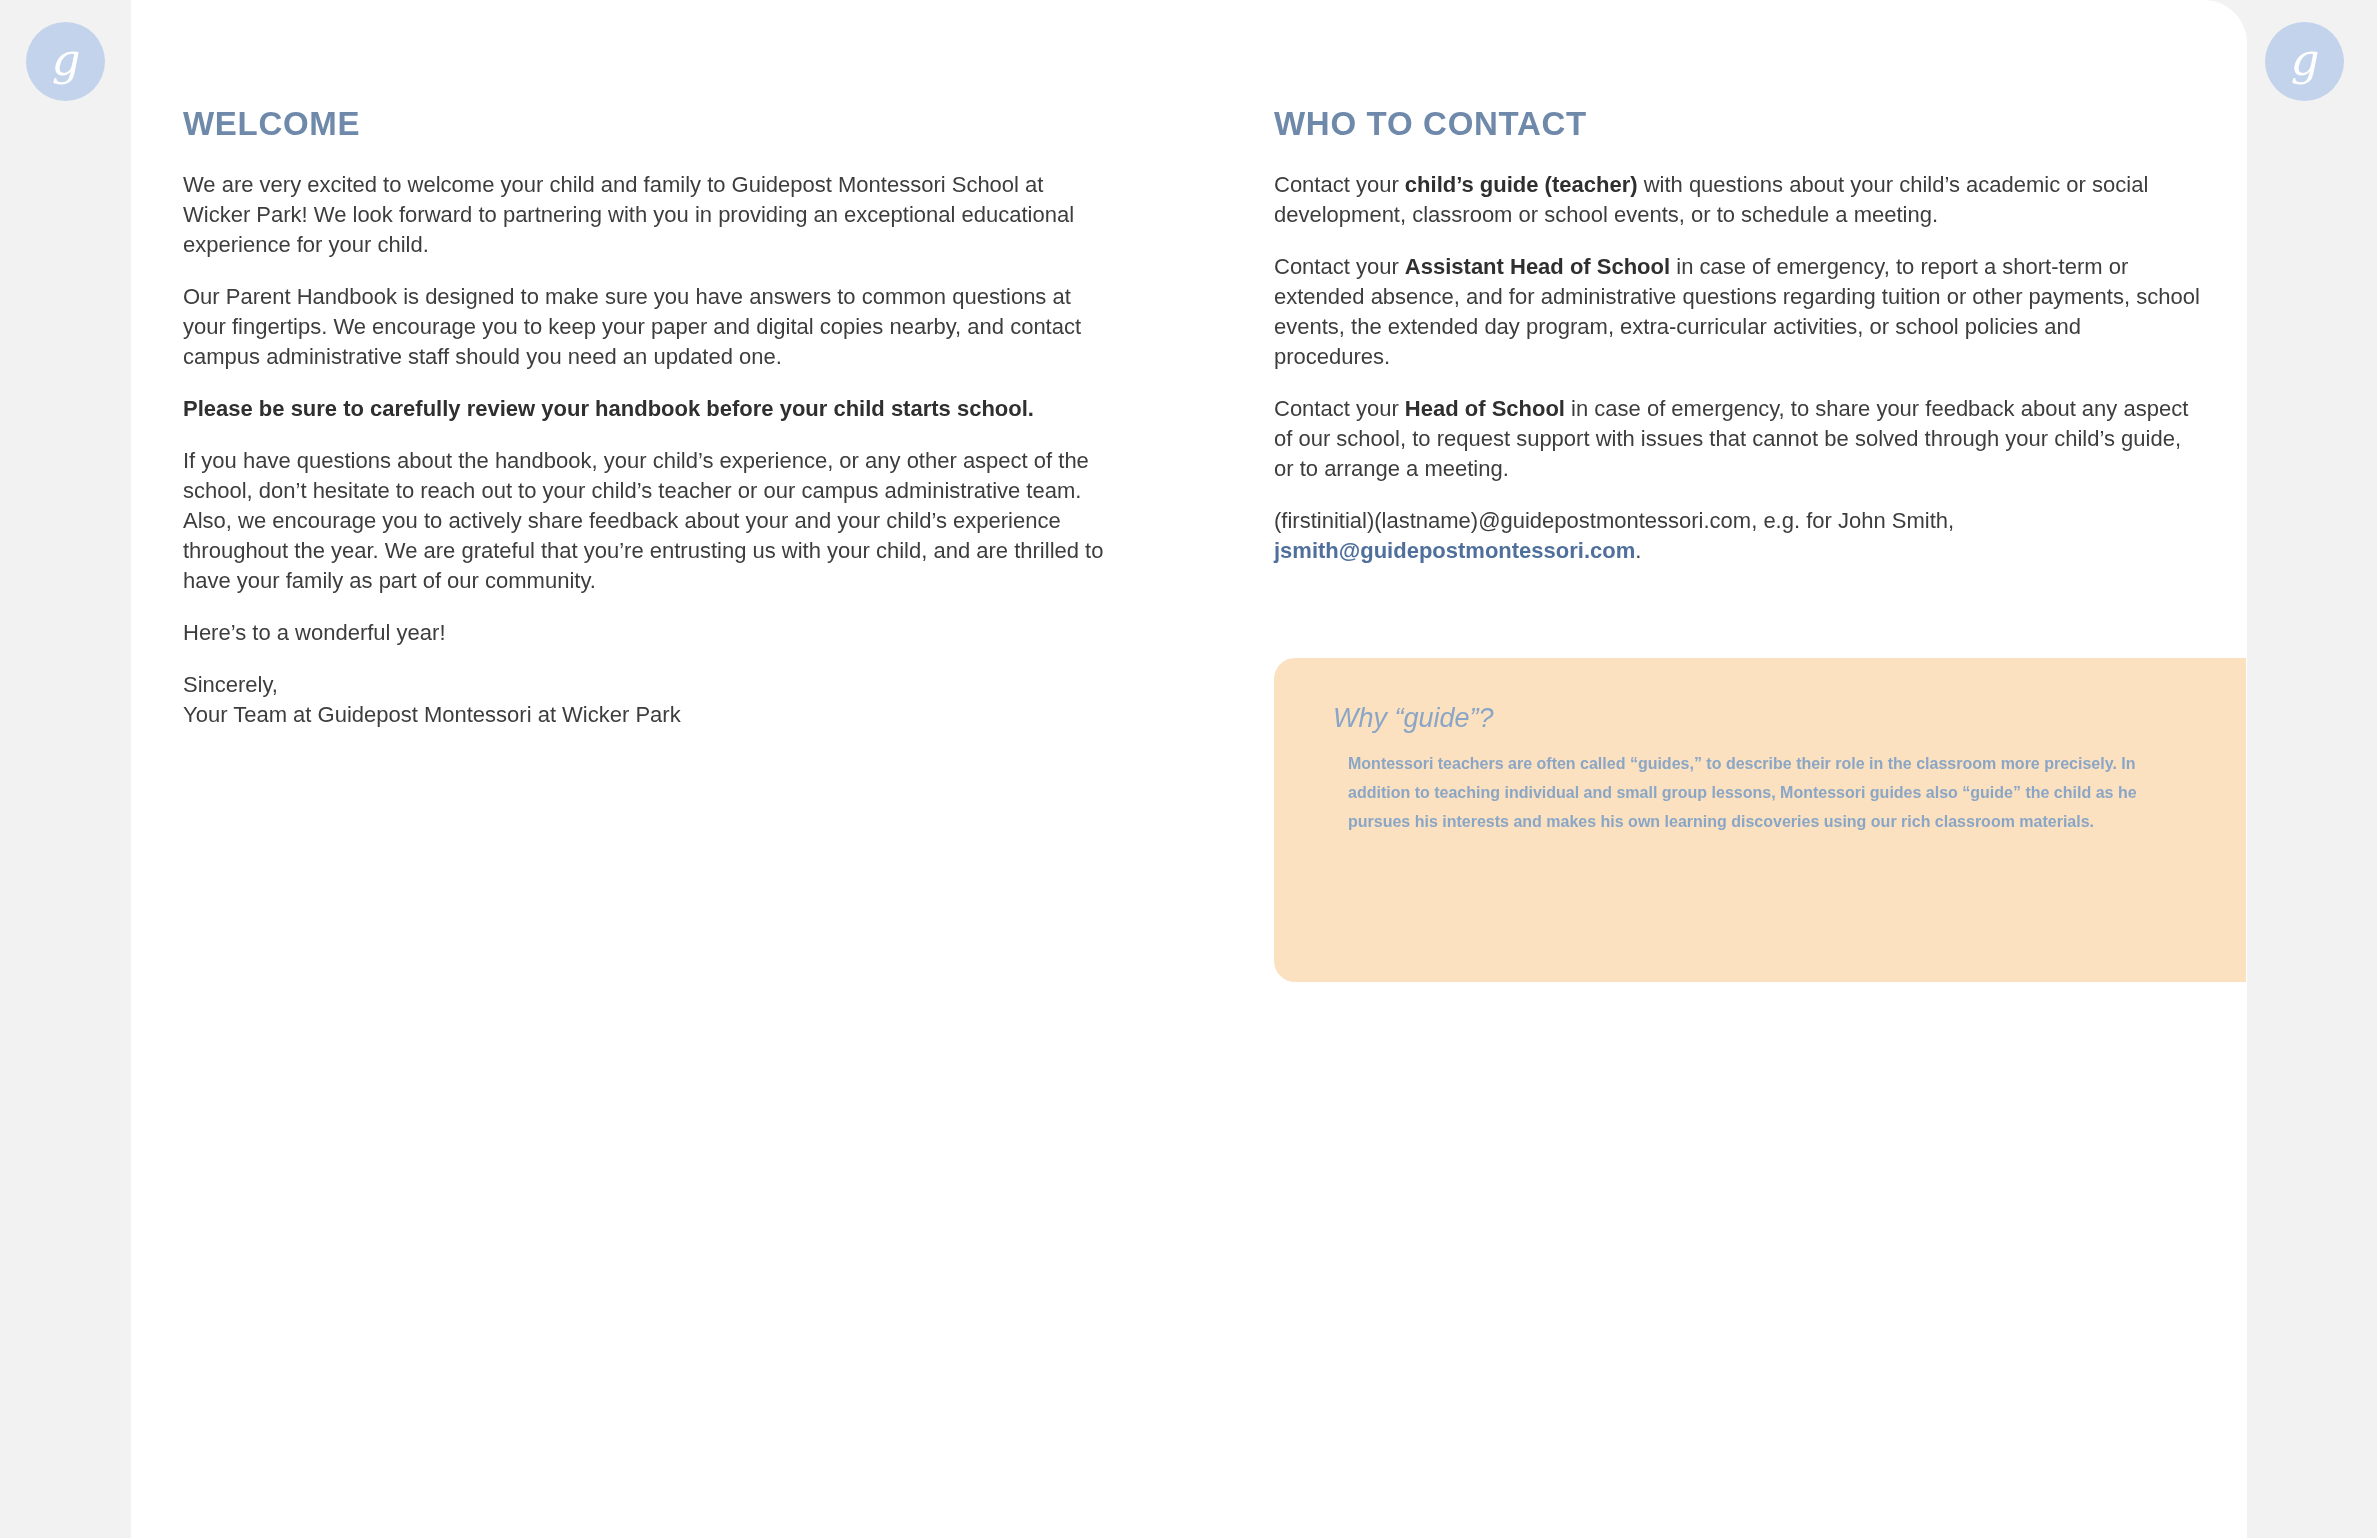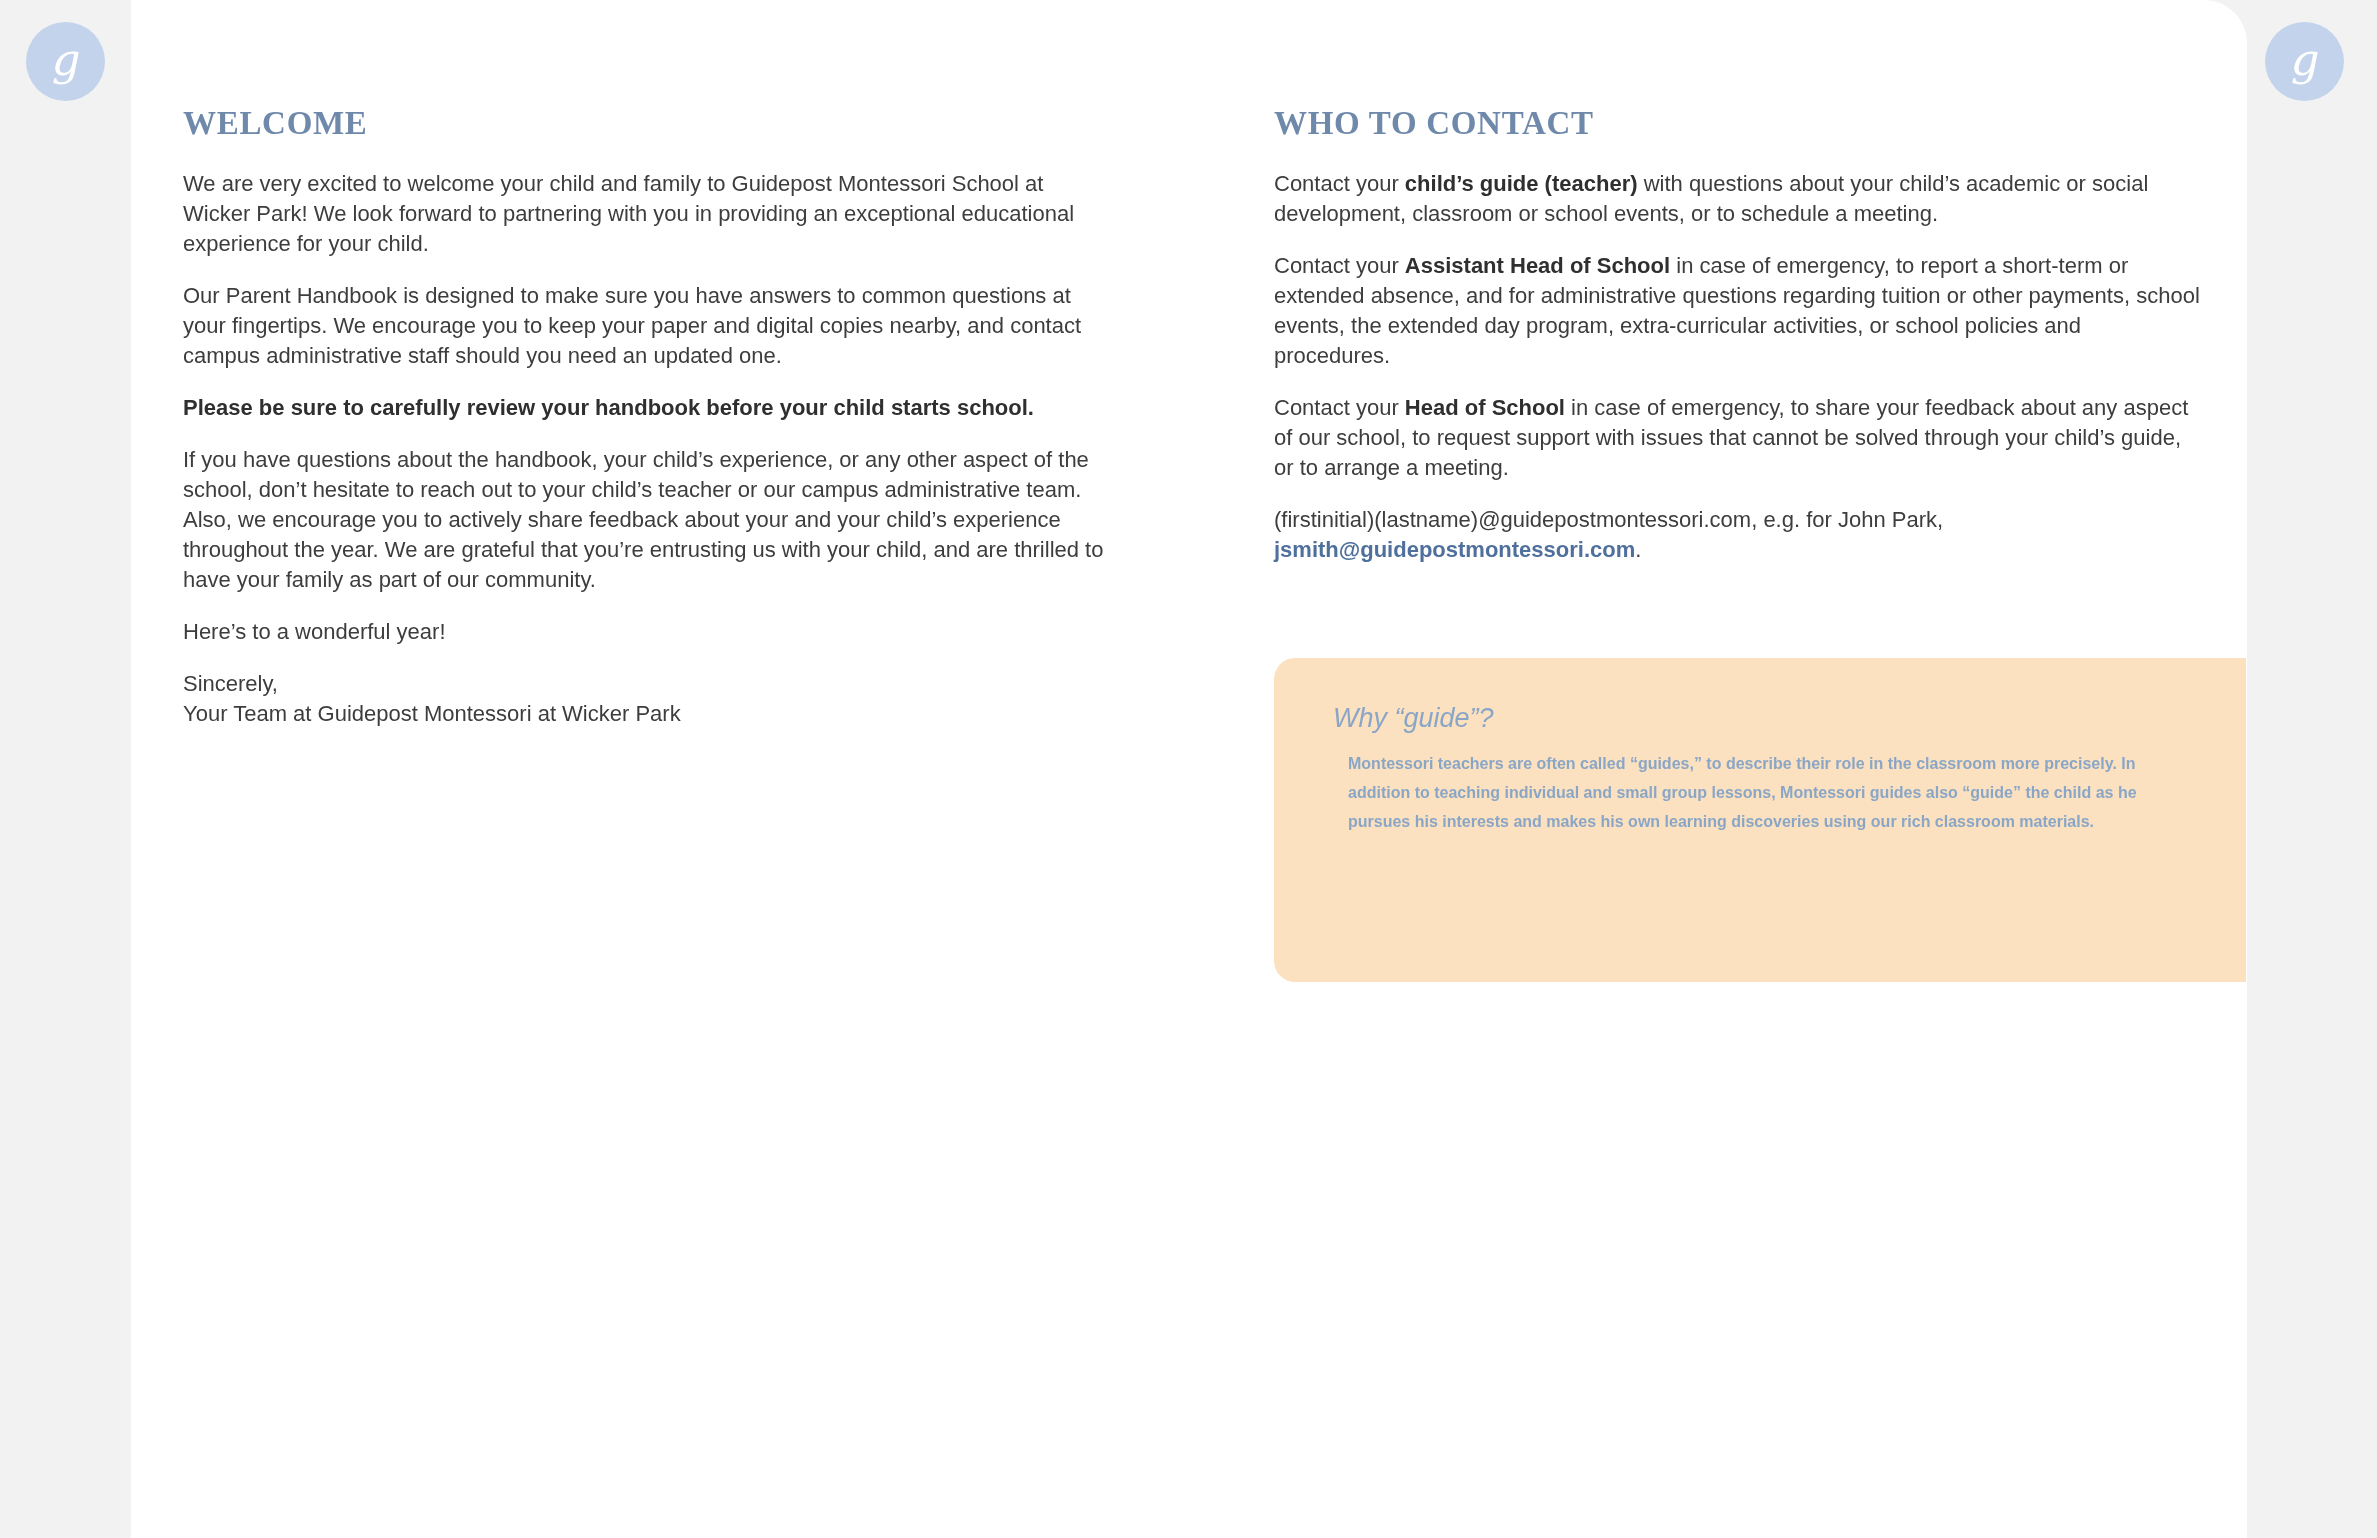--- a/index.html
+++ b/index.html
@@ -65,21 +65,21 @@
   }
   .col-left  { left: 183px;  width: 953px; }
   .col-right { left: 1274px; width: 953px; }
 
   h1.section-title {
     margin: 0 0 27px 0;
     font-size: 33px;
     font-weight: bold;
     letter-spacing: 0.7px;
     color: #6f89ab;
-    font-family: Liberation Serif, serif;
+    font-family: Liberation Sans, sans-serif;
   }
 
   p.body {
     margin: 0 0 22px 0;
     font-size: 22px;
     line-height: 30px;
     color: #3d3d3d;
     font-family: "Liberation Sans", sans-serif;
     max-width: 929px;
   }
@@ -153,21 +153,21 @@
   <div class="col col-right">
     <h1 class="section-title">WHO TO CONTACT</h1>
 
     <p class="body"><span>Contact your </span><b>child’s guide (teacher)</b><span> with questions about your child’s academic or social development, classroom or school events, or to schedule a meeting.</span></p>
 
     <p class="body"><span>Contact your </span><b>Assistant Head of School</b><span> in case of emergency, to report a short-term or extended absence, and for administrative questions regarding tuition or other payments, school events, the extended day program, extra-curricular activities, or school policies and procedures.</span></p>
 
     <p class="body"><span>Contact your </span><b>Head of School</b><span> in case of emergency, to share your feedback about any aspect of our school, to request support with issues that cannot be solved through your child’s guide, or to arrange a meeting.</span></p>
 
     <p class="body">
-      <span class="nowrap-br">(firstinitial)(lastname)@guidepostmontessori.com, e.g. for John Park,</span>
+      <span class="nowrap-br">(firstinitial)(lastname)@guidepostmontessori.com, e.g. for John Smith,</span>
       <span class="email-link">jsmith@guidepostmontessori.com</span><span>.</span>
     </p>
   </div>
 
   <div class="callout">
     <h2>Why “guide”?</h2>
     <p>Montessori teachers are often called “guides,” to describe their role in the classroom more precisely. In addition to teaching individual and small group lessons, Montessori guides also “guide” the child as he pursues his interests and makes his own learning discoveries using our rich classroom materials.</p>
   </div>
 
 </div>

